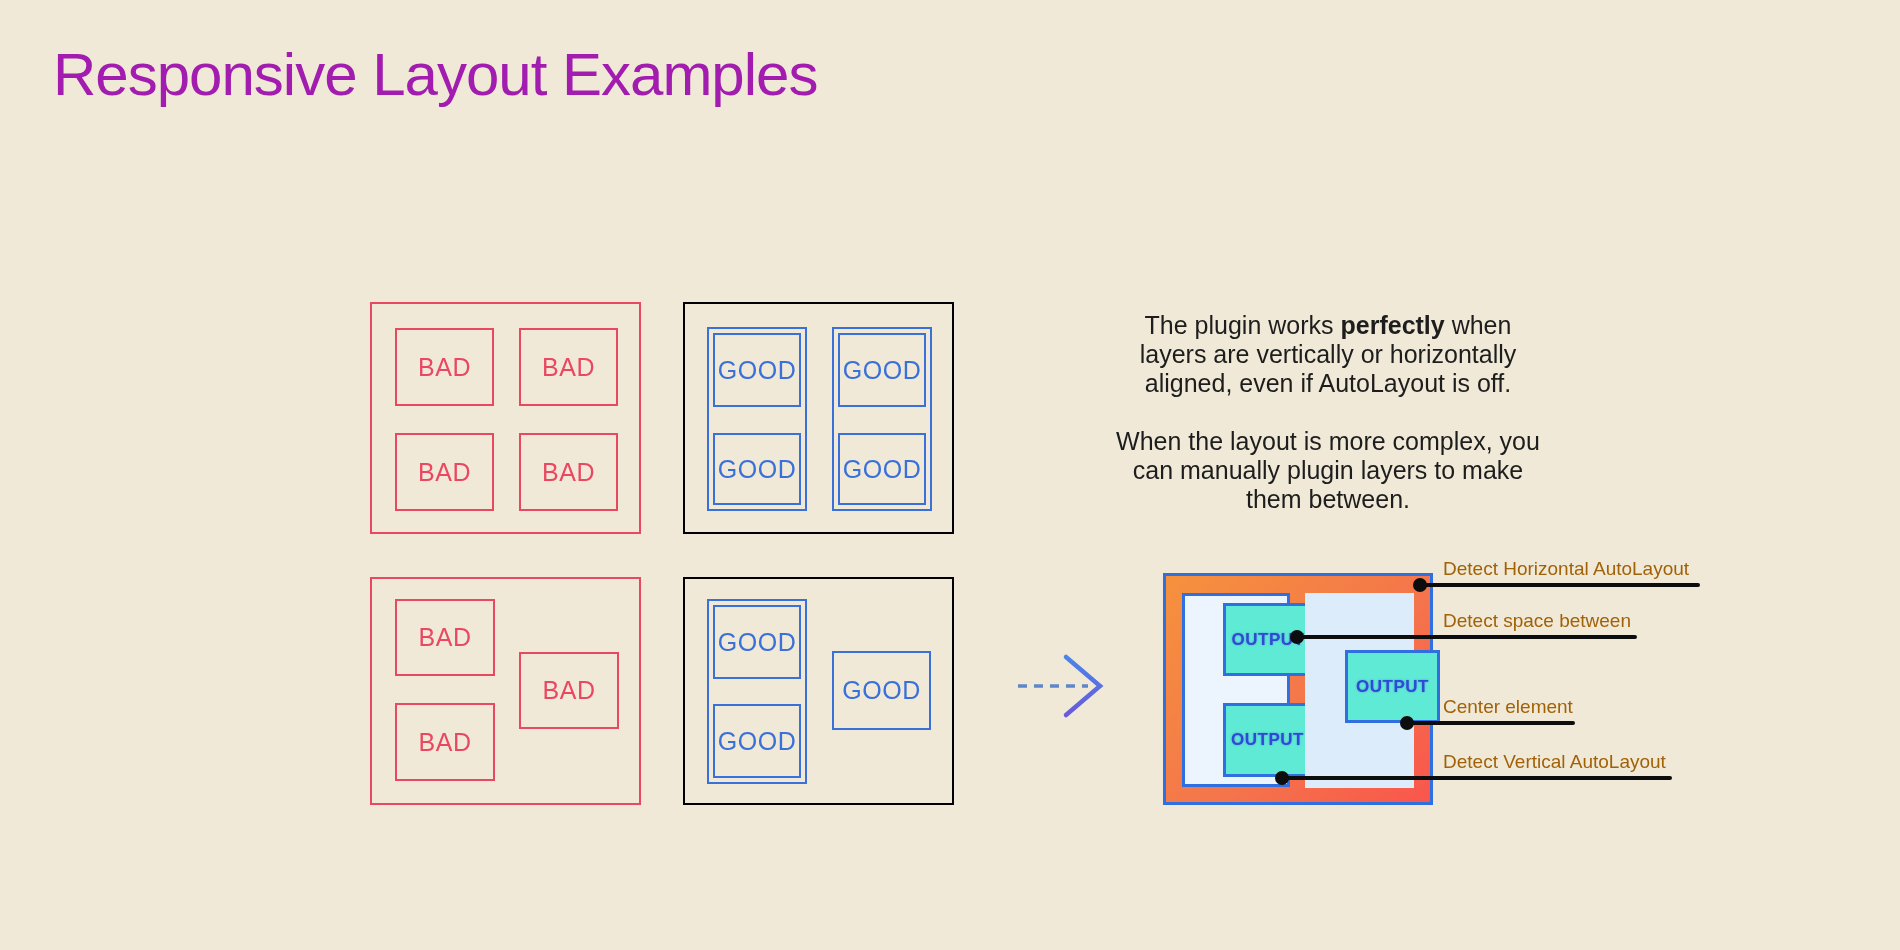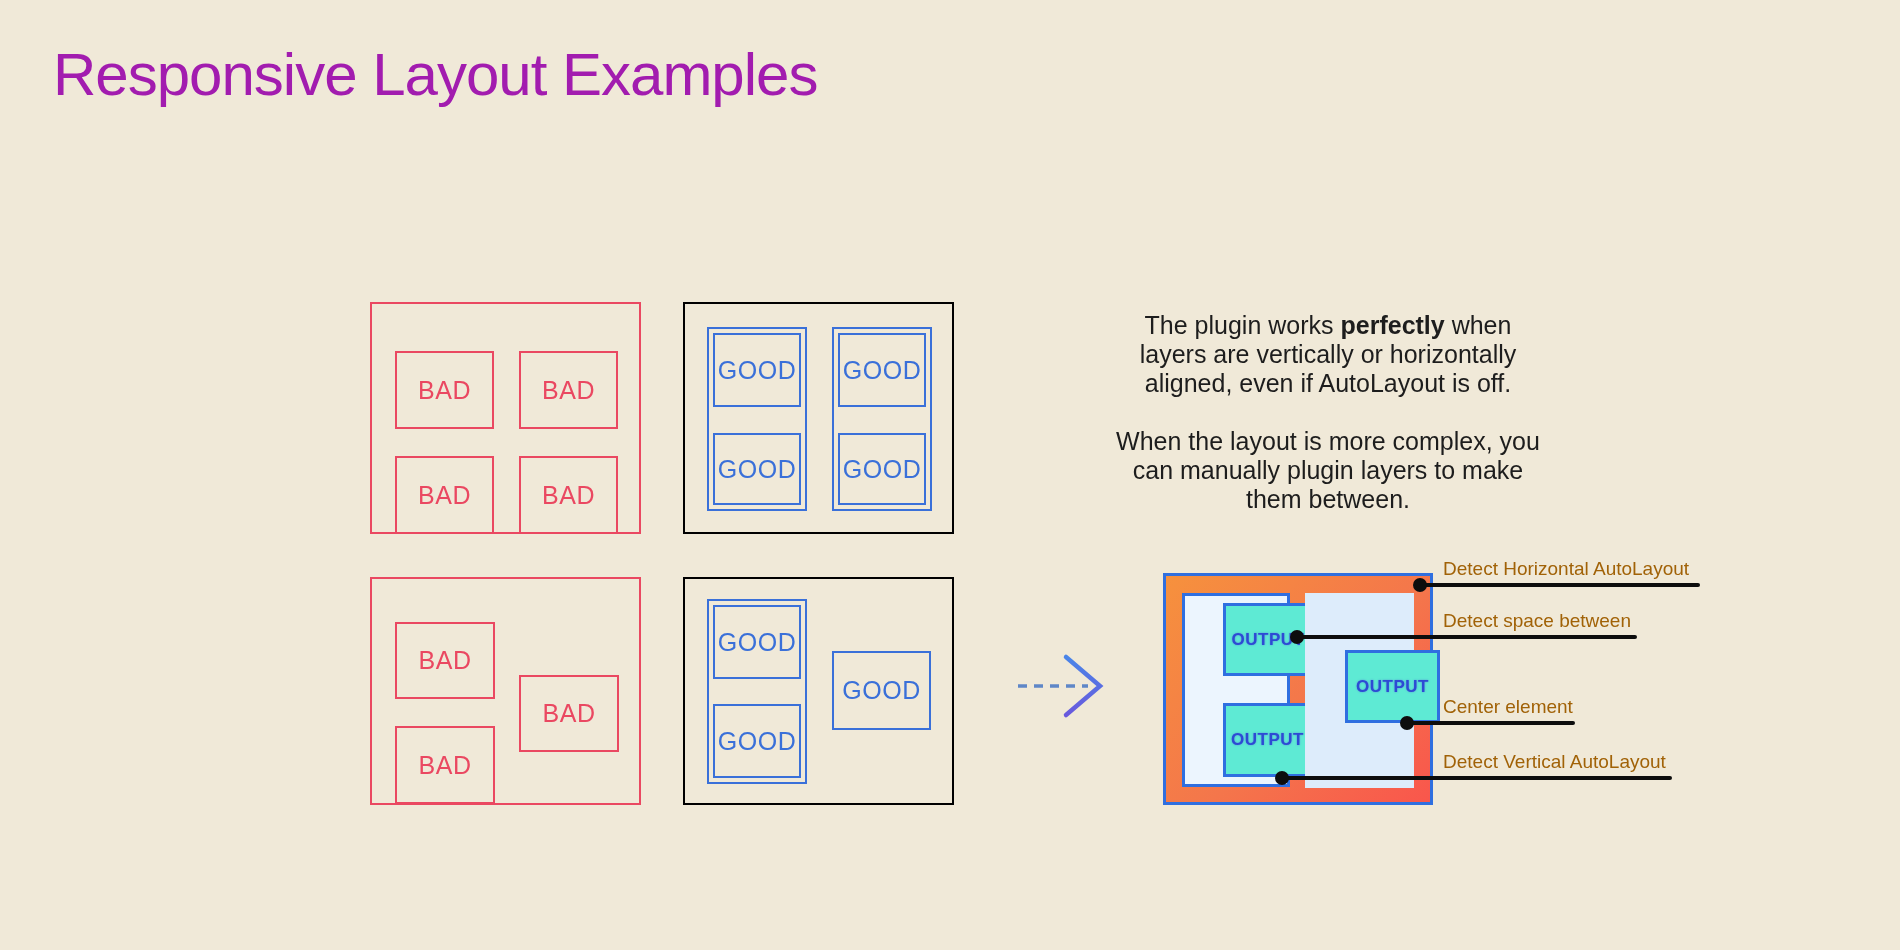--- a/index.html
+++ b/index.html
@@ -21,21 +21,21 @@
   
   .panel{position:absolute;box-sizing:border-box;}
   .panel.red{border:2px solid #ea4861;}
   .panel.blue{border:2px solid #000000;}
 
   .cell{
     position:absolute;box-sizing:border-box;
     display:flex;align-items:center;justify-content:center;
     font-size:25px;font-weight:500;letter-spacing:.5px;
   }
-  .cell.red{border:2px solid #ea4861;color:#ea4861;margin-top:23px;}
+  .cell.red{border:2px solid #ea4861;color:#ea4861;}
   .cell.blue{border:2px solid #3a70d9;color:#3a70d9;}
 
   .group{position:absolute;box-sizing:border-box;border:2px solid #3a70d9;}
 
   
   #panel-bad-grid{left:370px;top:302px;width:271px;height:232px;}
   #panel-bad-grid .c1{left:23px;top:24px;width:99px;height:78px;}
   #panel-bad-grid .c2{left:147px;top:24px;width:99px;height:78px;}
   #panel-bad-grid .c3{left:23px;top:129px;width:99px;height:78px;}
   #panel-bad-grid .c4{left:147px;top:129px;width:99px;height:78px;}

